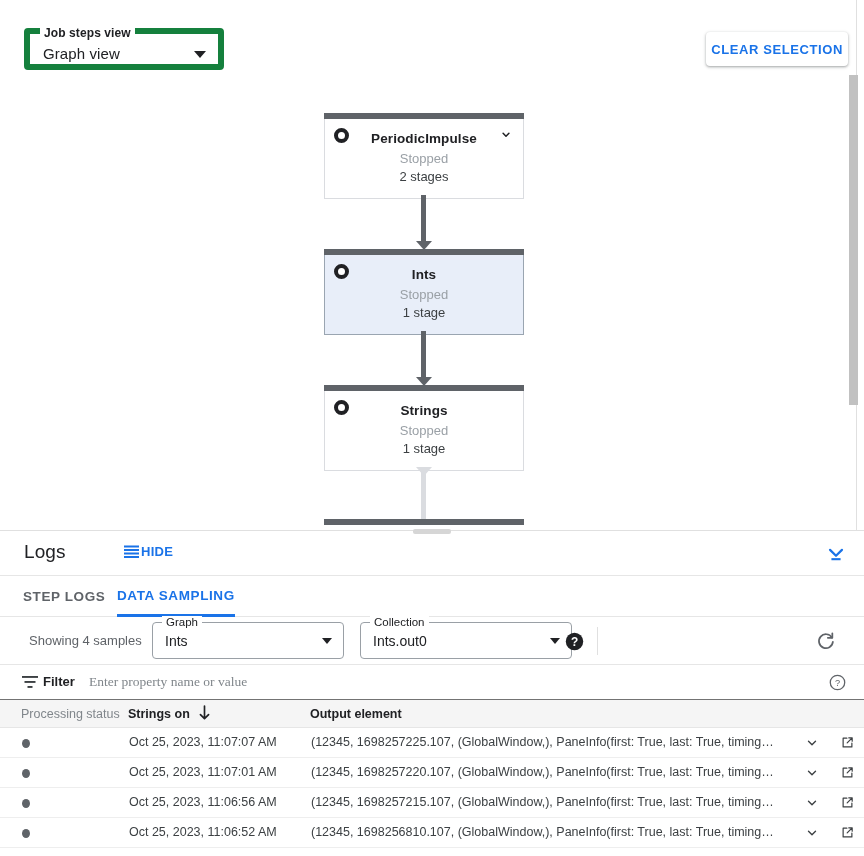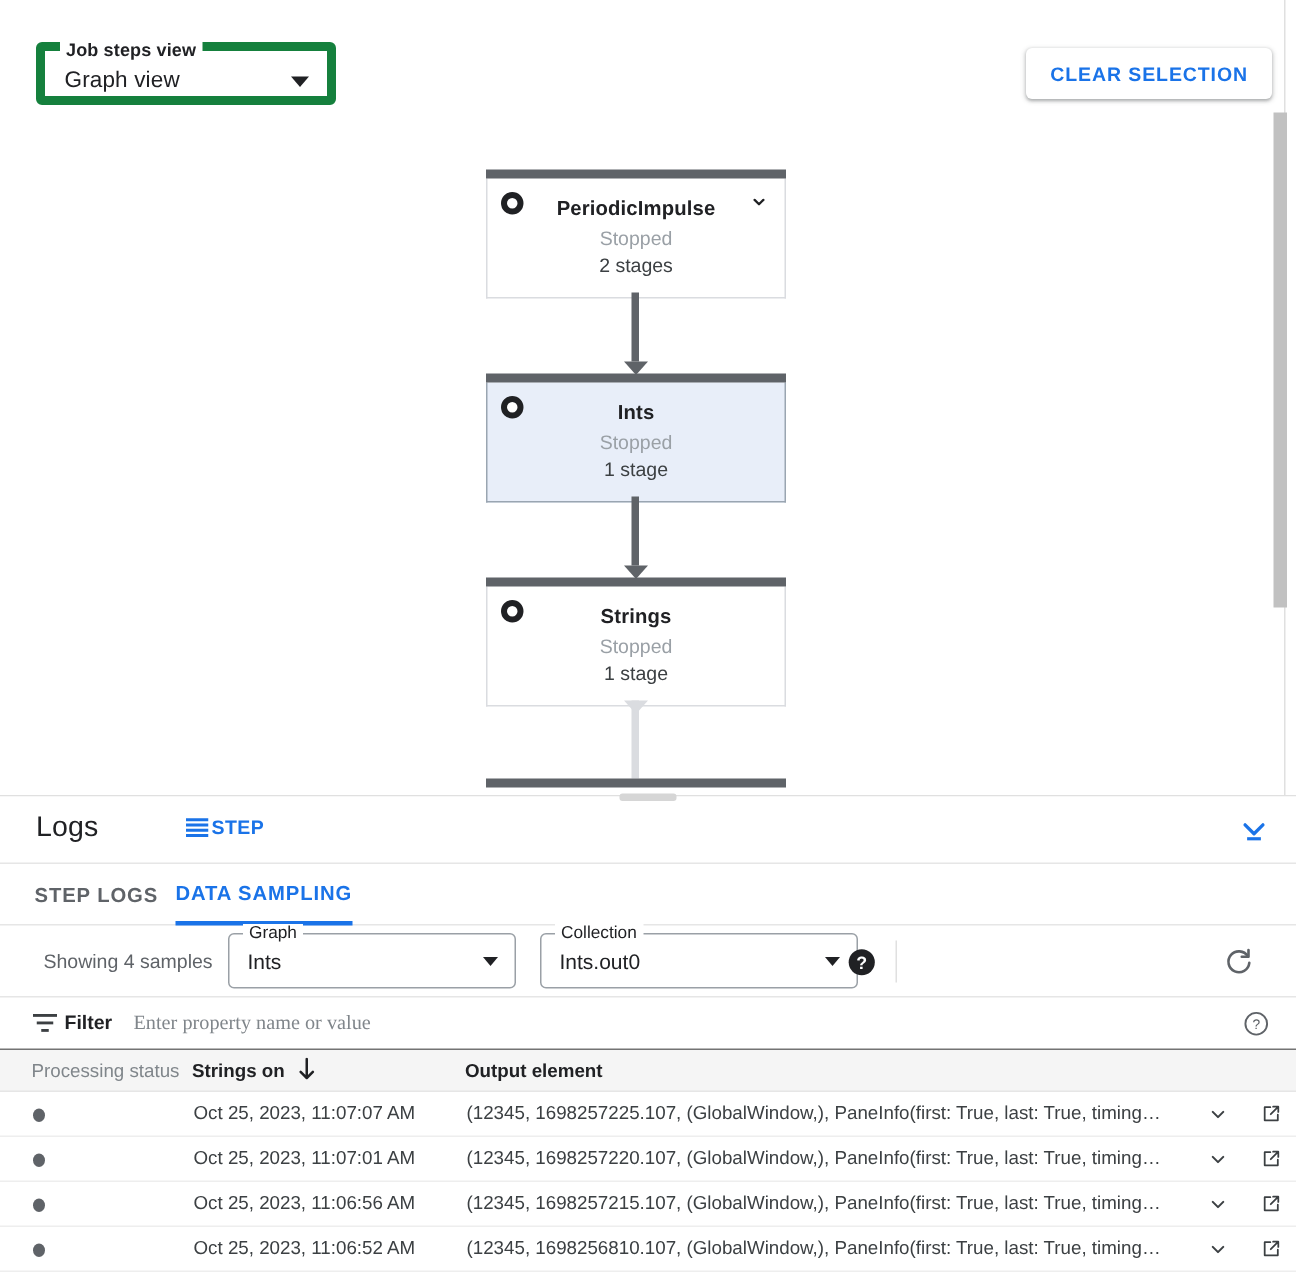--- a/index.html
+++ b/index.html
@@ -42,21 +42,21 @@
     font-size:15px; color:#202124; letter-spacing:.1px;
   }
   .select-field .caret {
     position:absolute; right:12px; top:17px;
     width:0;height:0;border-left:6px solid transparent;border-right:6px solid transparent;
     border-top:7px solid #202124;
   }
 
   .clear-btn {
     position:absolute; right:16px; top:32px;
-    height:34px; padding:0 16px;
+    height:34px; padding:0 5px;
     display:flex; align-items:center; justify-content:center;
     background:#fff; border:none; border-radius:4px;
     box-shadow: 0 1px 2px rgba(60,64,67,.3), 0 1px 3px 1px rgba(60,64,67,.15);
     color:#1a73e8; font-size:13px; font-weight:bold; letter-spacing:.6px;
     font-family:"Liberation Sans", sans-serif; cursor:pointer;
   }
 
   
   .node {
     position:absolute; width:200px; background:#fff;
@@ -244,21 +244,21 @@
       <div class="logs-title">Logs</div>
       <div class="hide-btn">
         <span class="hide-icon">
           <svg viewBox="0 0 15 13" width="15" height="13">
             <rect x="0" y="0.5" width="15" height="2" fill="#1a73e8"></rect>
             <rect x="0" y="4" width="15" height="2" fill="#1a73e8"></rect>
             <rect x="0" y="7.5" width="15" height="2" fill="#1a73e8"></rect>
             <rect x="0" y="11" width="15" height="2" fill="#1a73e8"></rect>
           </svg>
         </span>
-        <span>STEP</span>
+        <span>HIDE</span>
       </div>
       <div class="collapse-btn">
         <svg viewBox="0 0 24 24" width="22" height="22">
           <path d="M5.5 7.5l6.5 6.5 6.5-6.5" fill="none" stroke="#1a73e8" stroke-width="2.4" stroke-linecap="round" stroke-linejoin="round"></path>
           <rect x="7" y="16.5" width="10" height="2.3" fill="#1a73e8"></rect>
         </svg>
       </div>
     </div>
 
     <div class="tabs">

